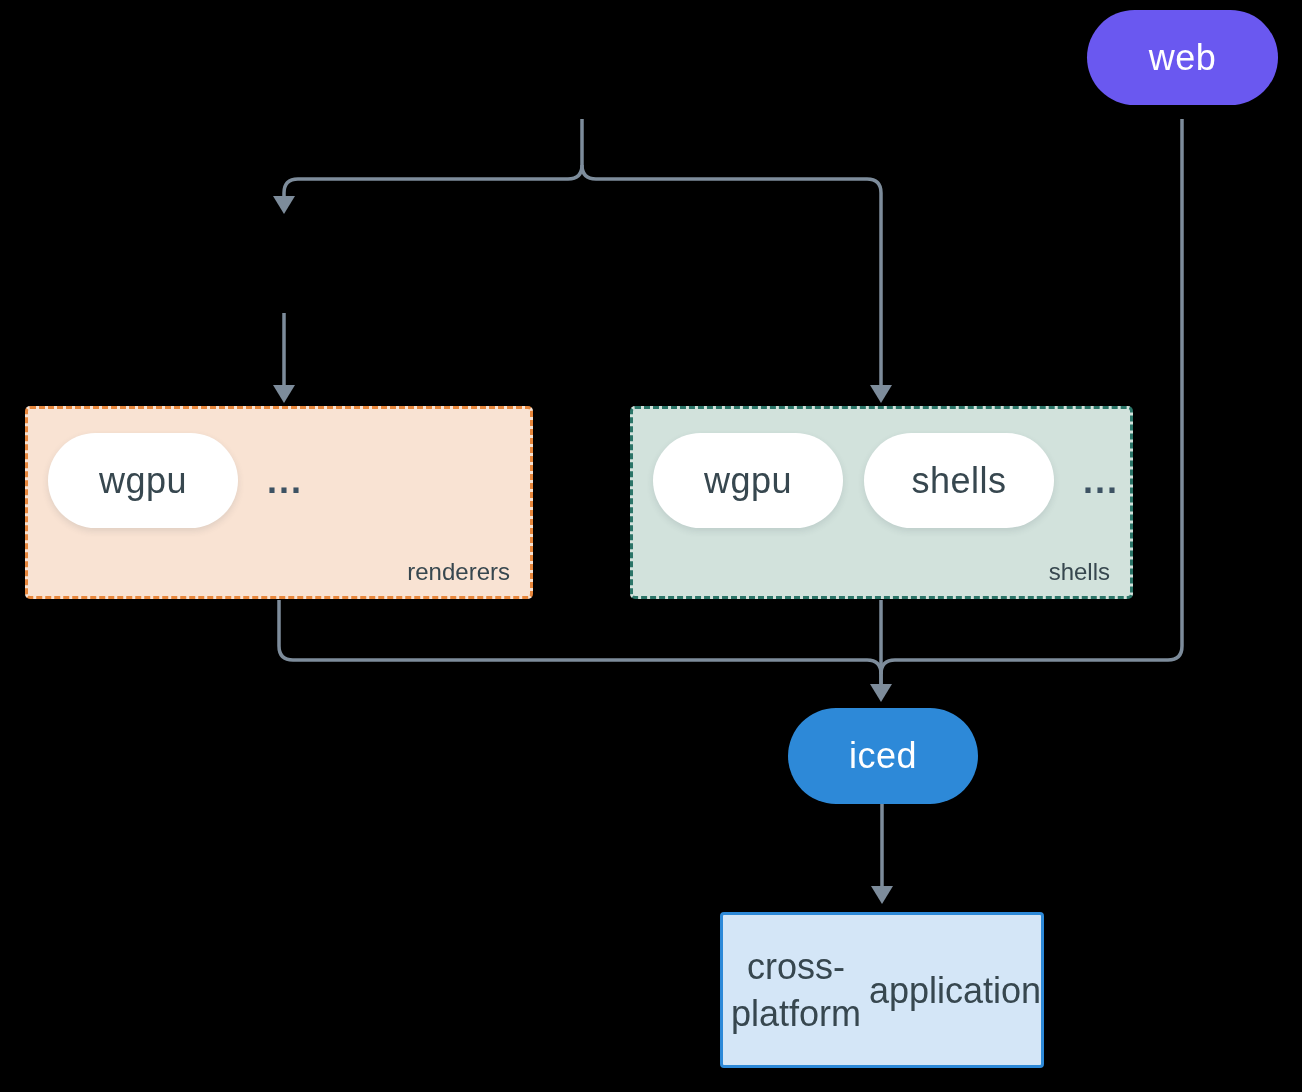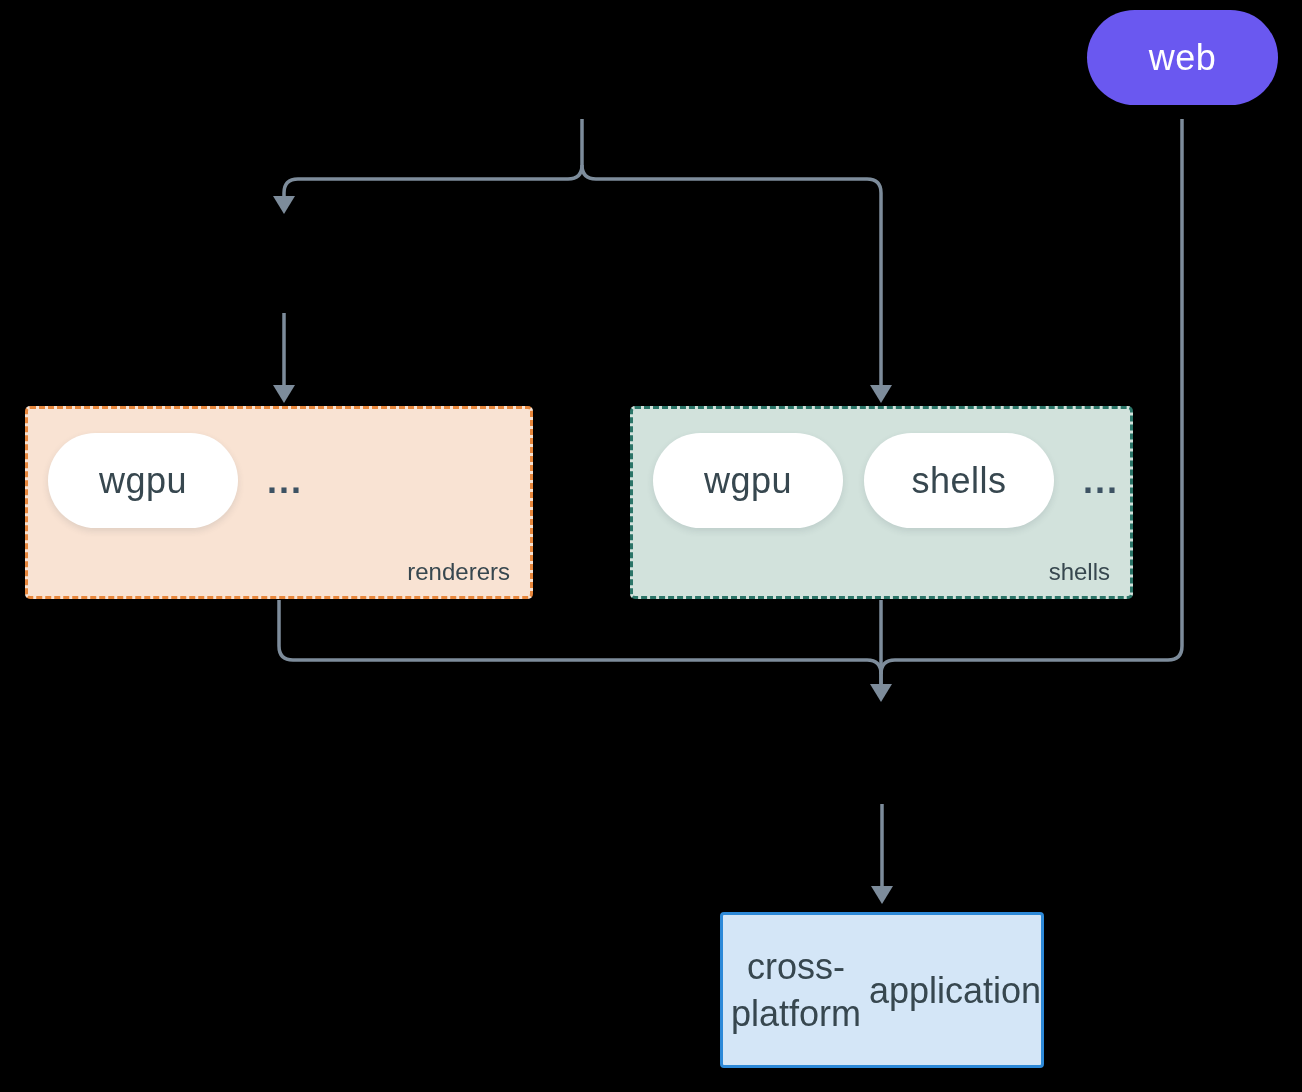--- a/index.html
+++ b/index.html
@@ -154,19 +154,20 @@
 
   <div class="group group-shells">
     <div class="group-row">
       <div class="pill white">wgpu</div>
       <div class="pill white">shells</div>
       <span class="ellipsis">...</span>
     </div>
     <span class="group-label">shells</span>
   </div>
 
+  <div class="pill blue node-iced">iced</div>
 
   <div class="app-box">
     <span>cross-platform</span>
     <span>application</span>
   </div>
 
 </div>
 
 </body></html>

